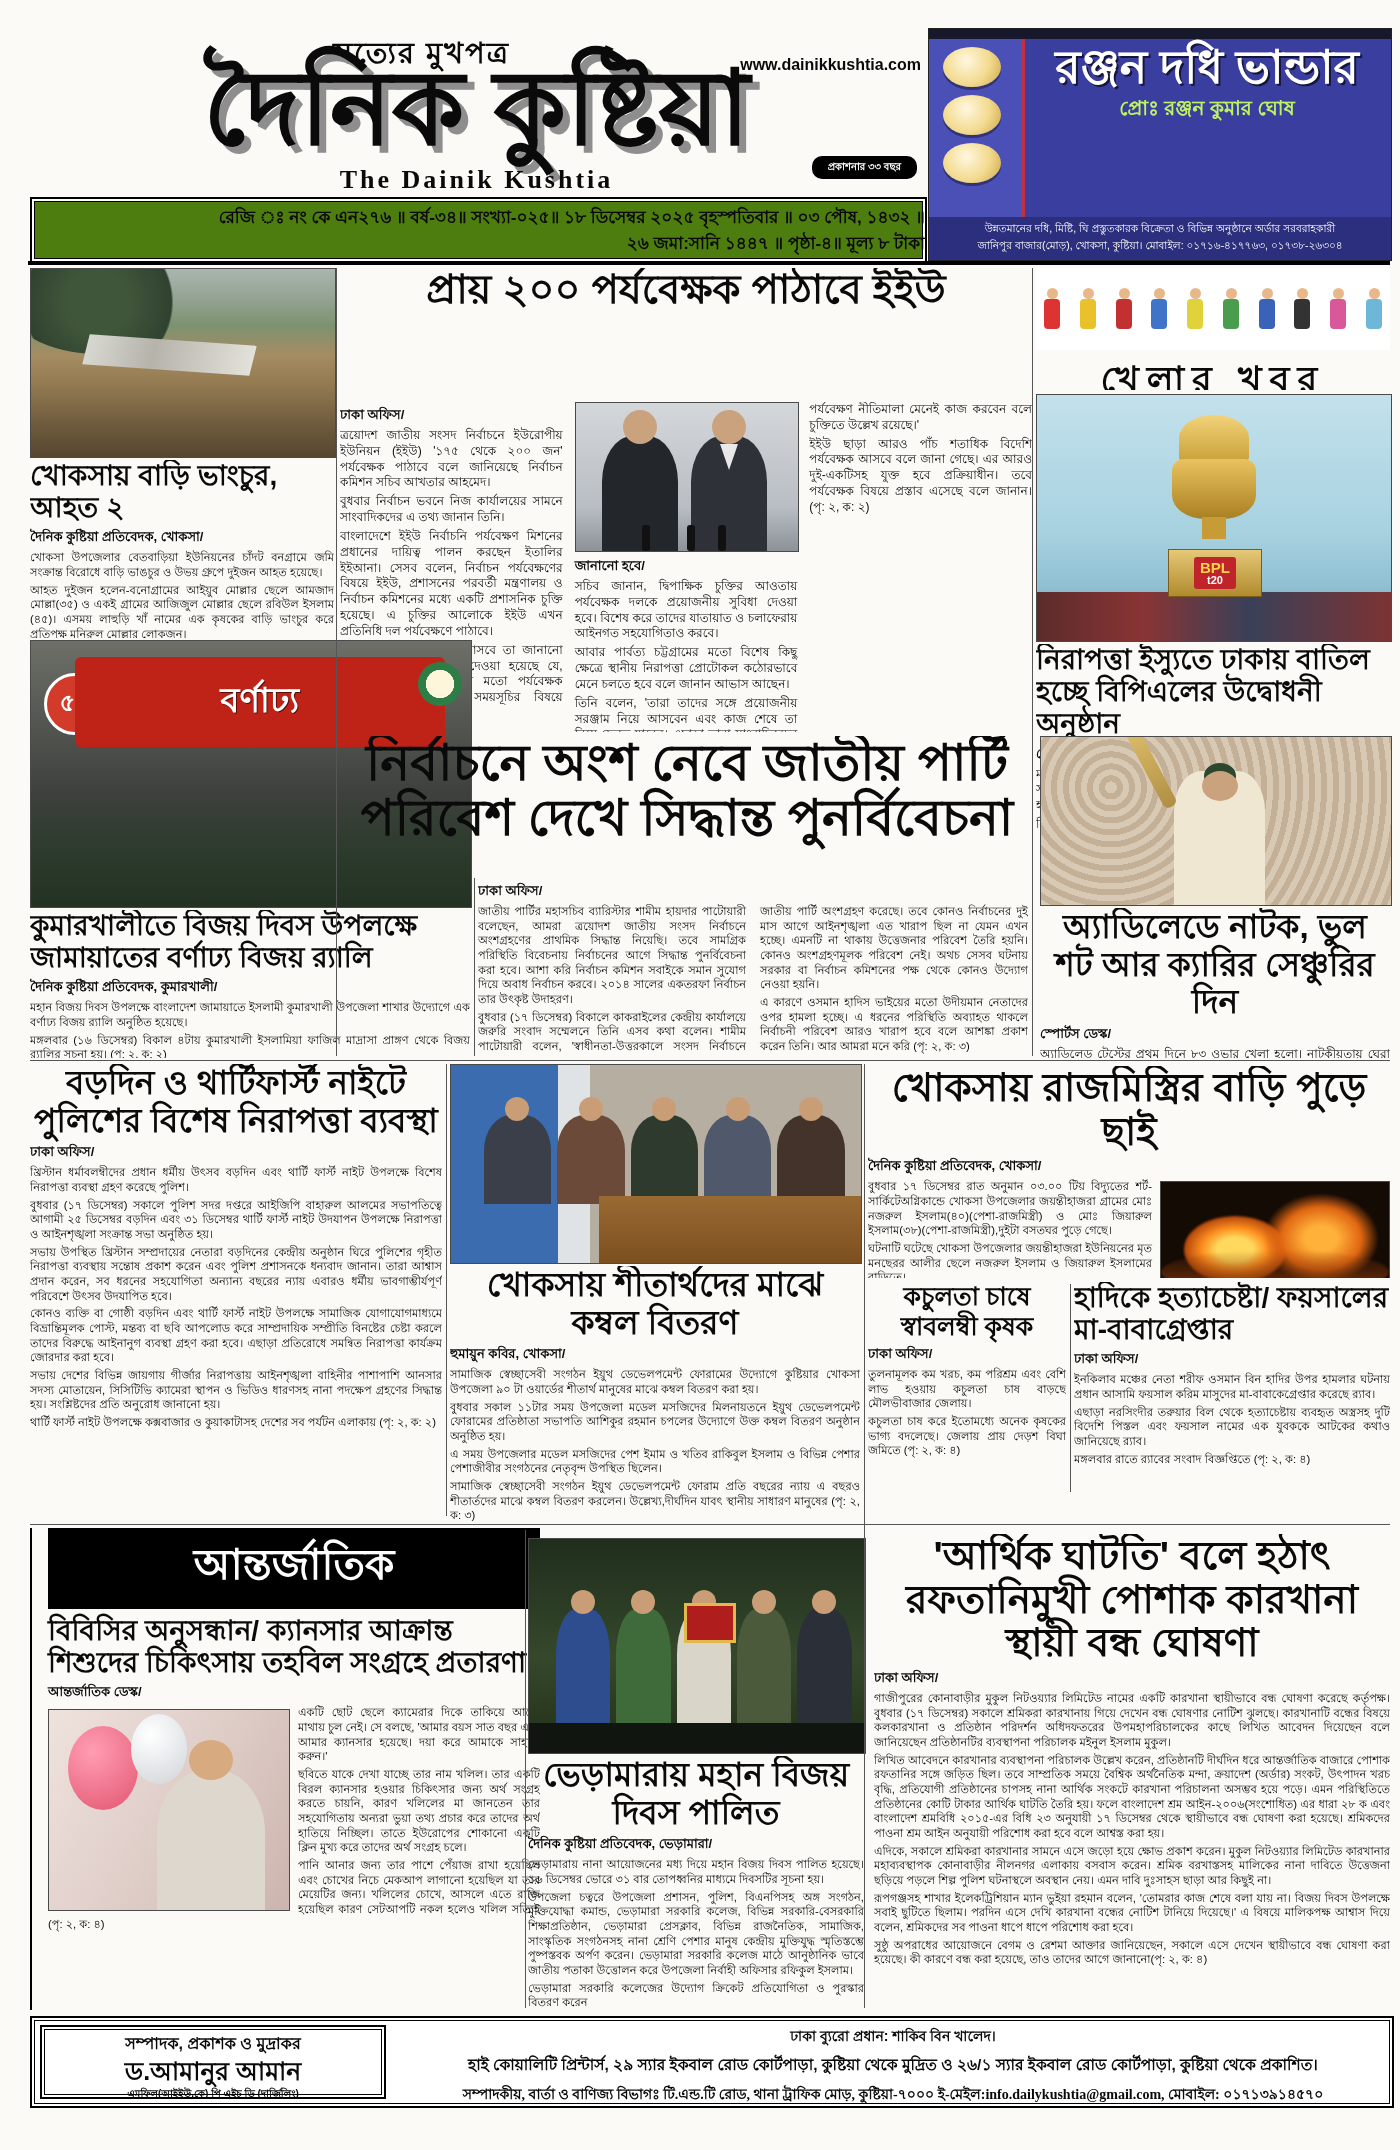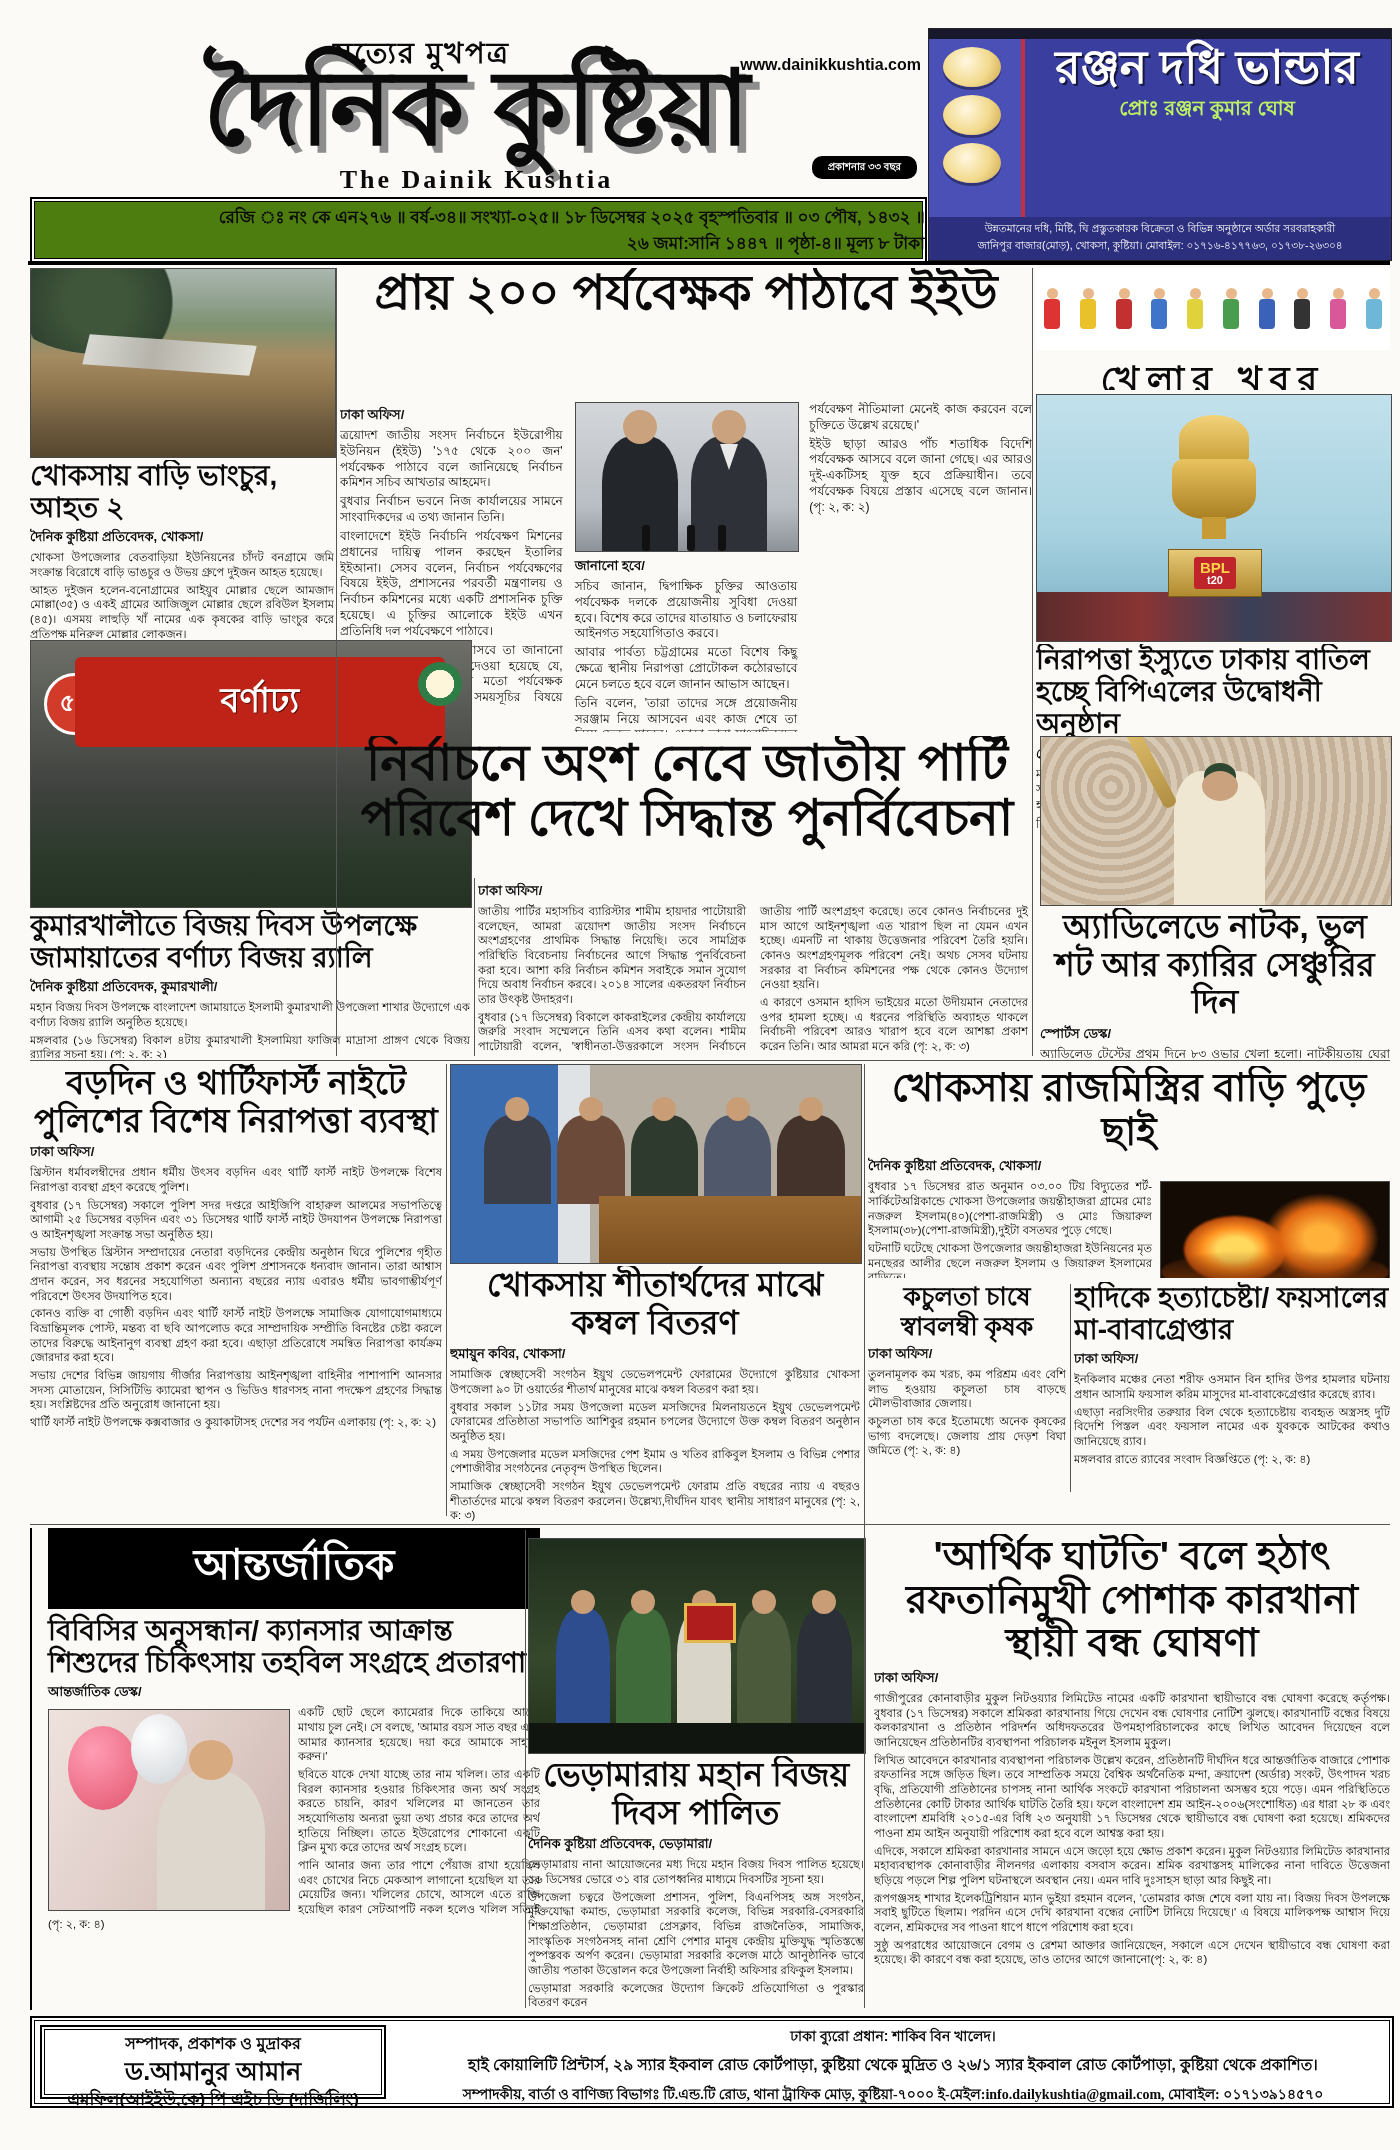--- a/index.html
+++ b/index.html
@@ -22,21 +22,21 @@
   .ad{background:#3a3f9f;border:1px solid #222;}
   .ad-topbar{position:absolute;top:0;left:0;right:0;height:10px;background:#17182b;}
   .ad-sweets{position:absolute;top:10px;left:0;bottom:40px;width:92px;background:#4a50b5;border-right:4px solid #c03040;}
   .sweet{position:absolute;left:14px;width:58px;height:40px;border-radius:50%;background:radial-gradient(circle at 40% 35%,#fff8e0,#f2d98c 55%,#caa24a);box-shadow:0 3px 0 rgba(0,0,0,.35);}
   .ad-main{position:absolute;top:14px;left:100px;right:6px;text-align:center;color:#fff;}
   .ad-title{font-size:46px;font-weight:900;line-height:1.05;text-shadow:2px 2px 0 #14163a;}
   .ad-prop{margin-top:2px;font-size:20px;font-weight:bold;color:#bef264;}
   .ad-foot{position:absolute;left:0;right:0;bottom:0;height:40px;background:#2c2f7d;color:#fff;font-size:10.5px;text-align:center;line-height:1.6;padding-top:3px;}
 
   
-  .h-lead{font-size:48px;font-weight:900;text-align:center;line-height:1.05;margin:0;}
+  .h-lead{font-size:40px;font-weight:900;text-align:center;line-height:1.05;margin:0;}
   .h-xl{font-size:50px;font-weight:900;text-align:center;line-height:1.1;margin:0;}
   .h-lg{font-size:39px;font-weight:900;text-align:center;line-height:1.12;margin:0;}
   .h-md{font-size:33px;font-weight:900;text-align:center;line-height:1.14;margin:0;}
   .h-sm{font-size:28px;font-weight:900;text-align:left;line-height:1.15;margin:0;}
   .h-xs{font-size:25px;font-weight:900;text-align:center;line-height:1.18;margin:0;}
   .byline{font-weight:bold;font-size:13px;margin:3px 0 2px;}
   .body p{margin:0 0 3px;text-align:justify;}
   .sz12 p{font-size:12px;line-height:1.32;}
   .sz11 p{font-size:11.3px;line-height:1.3;}
 
@@ -48,21 +48,21 @@
   .sports-title{font-size:36px;font-weight:900;text-align:center;letter-spacing:8px;margin-top:2px;}
 
   
   .banner-int{background:#000;color:#fff;text-align:center;font-size:42px;font-weight:900;padding:4px 0 6px;}
 
   
   .footer{border:2px solid #000;box-shadow:inset 0 0 0 2px #fff,inset 0 0 0 3px #000;background:#fff;display:flex;}
   .ed-box{margin:7px 8px;border:2px solid #000;box-shadow:inset 0 0 0 2px #fff,inset 0 0 0 3px #000;width:330px;text-align:center;padding:4px 6px;flex:none;}
   .ed-l1{font-size:16px;font-weight:bold;}
   .ed-l2{font-size:25px;font-weight:900;line-height:1.1;}
-  .ed-l3{font-size:17px;font-weight:bold;}
+  .ed-l3{font-size:10px;font-weight:bold;}
   .foot-right{flex:1;text-align:center;padding-top:7px;font-weight:bold;}
   .foot-r1{font-size:14px;}
   .foot-r2{font-size:15.5px;margin-top:4px;}
   .foot-r3{font-size:14px;margin-top:4px;font-family:"Liberation Serif","DejaVu Serif",serif;}
 
   
   .sc-house{background:linear-gradient(180deg,#aab6ae 0%,#93a392 16%,#7d9270 30%,#a58c63 46%,#927950 62%,#6f5c3f 82%,#57462f 100%);}
   .sc-house .tin{position:absolute;left:18%;top:38%;width:55%;height:16%;background:linear-gradient(90deg,#d8d8d2,#b5b3aa 40%,#e3e2da);transform:skew(-14deg,4deg);}
   .sc-house .tree{position:absolute;left:-8%;top:-10%;width:60%;height:55%;border-radius:50%;background:radial-gradient(circle,#40563a 30%,#2f4230 70%,transparent 72%);}
   .sc-crowd{background:linear-gradient(180deg,#6d6f68 0%,#3f423e 55%,#2c3a2c 80%,#243224 100%);}

